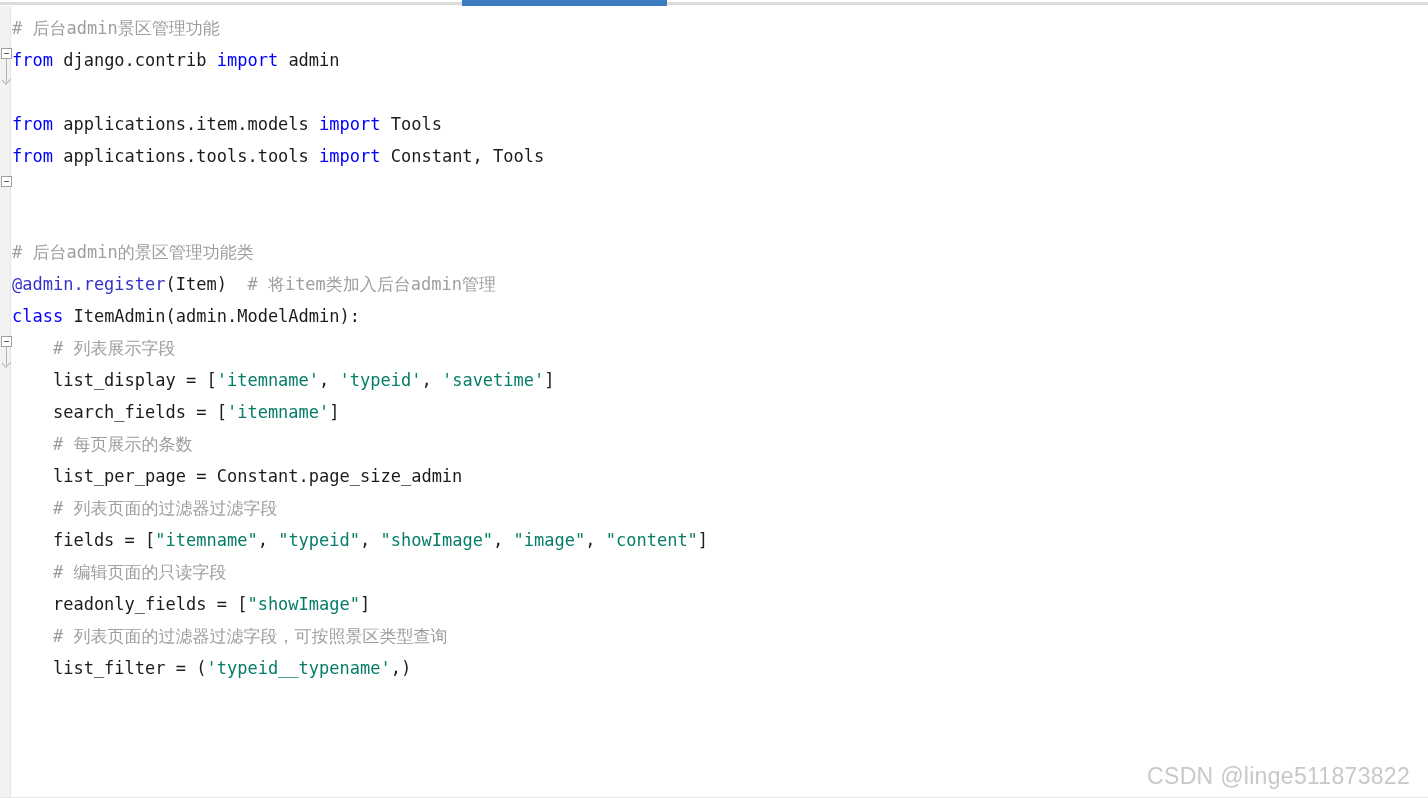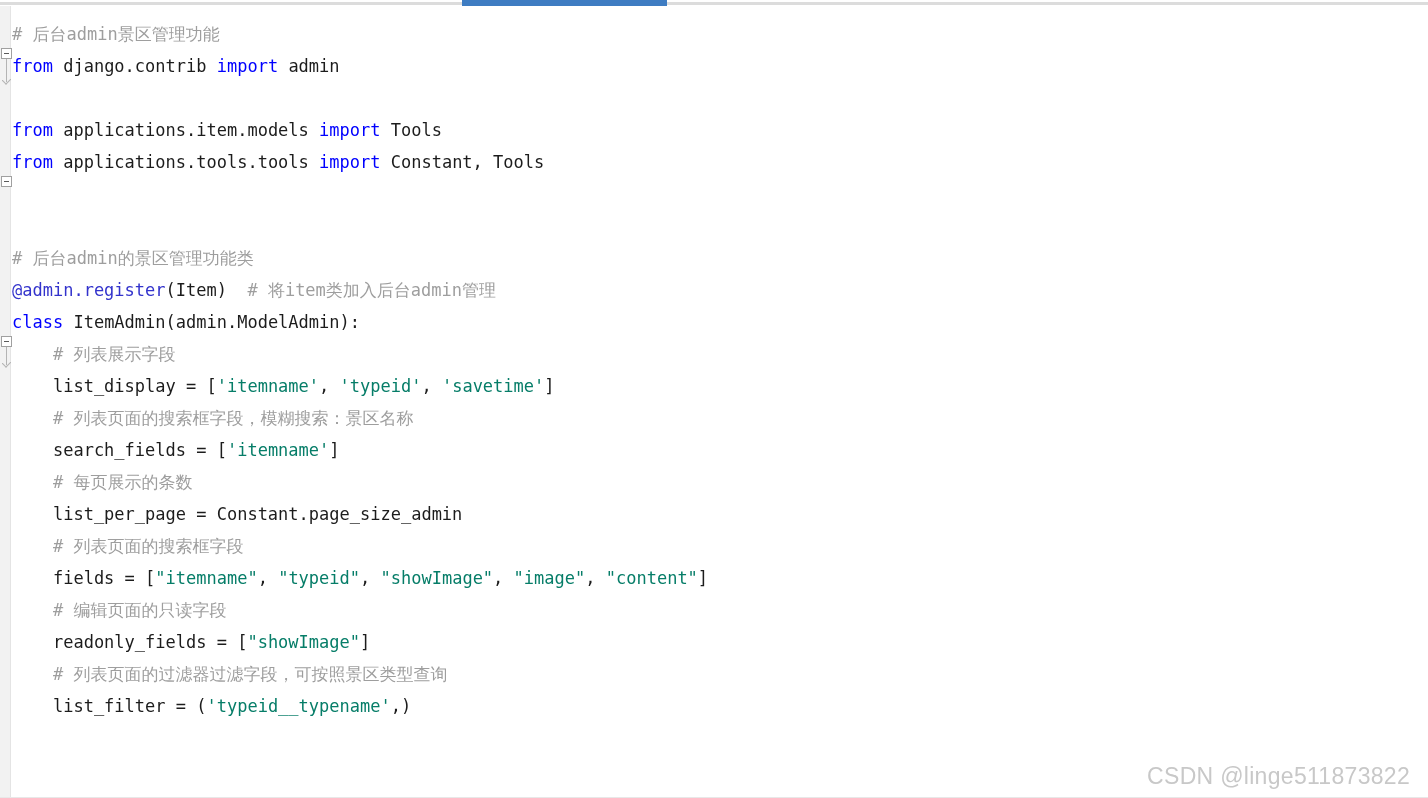--- a/index.html
+++ b/index.html
@@ -106,21 +106,21 @@
     transform: rotate(-45deg);
   }
 
   
   .code-area {
     position: absolute;
     top: 6px;
     left: 12px;
     width: 1410px;
     height: 792px;
-    padding-top: 12px;
+    padding-top: 6px;
     box-sizing: border-box;
   }
   .code-line {
     height: 32px;
     line-height: 32px;
     font-size: 17px;
     white-space: pre;
     letter-spacing: 0px;
     color: #1c1c1c;
   }
@@ -186,25 +186,24 @@
       <div class="code-line">&nbsp;</div>
       <div class="code-line"><span class="kw">from</span><span class="plain"> applications.item.models </span><span class="kw">import</span><span class="plain"> Tools</span></div>
       <div class="code-line"><span class="kw">from</span><span class="plain"> applications.tools.tools </span><span class="kw">import</span><span class="plain"> Constant, Tools</span></div>
       <div class="code-line">&nbsp;</div>
       <div class="code-line">&nbsp;</div>
       <div class="code-line"><span class="cmt"># 后台admin的景区管理功能类</span></div>
       <div class="code-line"><span class="deco">@admin.register</span><span class="plain">(Item)</span><span class="cmt">  # 将item类加入后台admin管理</span></div>
       <div class="code-line"><span class="kw">class</span><span class="plain"> ItemAdmin(admin.ModelAdmin):</span></div>
       <div class="code-line"><span class="cmt">    # 列表展示字段</span></div>
       <div class="code-line"><span class="plain">    list_display = [</span><span class="str">'itemname'</span><span class="plain">, </span><span class="str">'typeid'</span><span class="plain">, </span><span class="str">'savetime'</span><span class="plain">]</span></div>
-      <div class="code-line"><span class="cmt">    # 列表页面的搜索框字段，模糊搜索：景区名称</span></div>
       <div class="code-line"><span class="plain">    search_fields = [</span><span class="str">'itemname'</span><span class="plain">]</span></div>
       <div class="code-line"><span class="cmt">    # 每页展示的条数</span></div>
       <div class="code-line"><span class="plain">    list_per_page = Constant.page_size_admin</span></div>
-      <div class="code-line"><span class="cmt">    # 列表页面的搜索框字段</span></div>
+      <div class="code-line"><span class="cmt">    # 列表页面的过滤器过滤字段</span></div>
       <div class="code-line"><span class="plain">    fields = [</span><span class="str">"itemname"</span><span class="plain">, </span><span class="str">"typeid"</span><span class="plain">, </span><span class="str">"showImage"</span><span class="plain">, </span><span class="str">"image"</span><span class="plain">, </span><span class="str">"content"</span><span class="plain">]</span></div>
       <div class="code-line"><span class="cmt">    # 编辑页面的只读字段</span></div>
       <div class="code-line"><span class="plain">    readonly_fields = [</span><span class="str">"showImage"</span><span class="plain">]</span></div>
       <div class="code-line"><span class="cmt">    # 列表页面的过滤器过滤字段，可按照景区类型查询</span></div>
       <div class="code-line"><span class="plain">    list_filter = (</span><span class="str">'typeid__typename'</span><span class="plain">,)</span></div>
       <div class="code-line">&nbsp;</div>
       <div class="code-line">&nbsp;</div>
     </div>
 
   <div class="watermark">CSDN @linge511873822</div>

